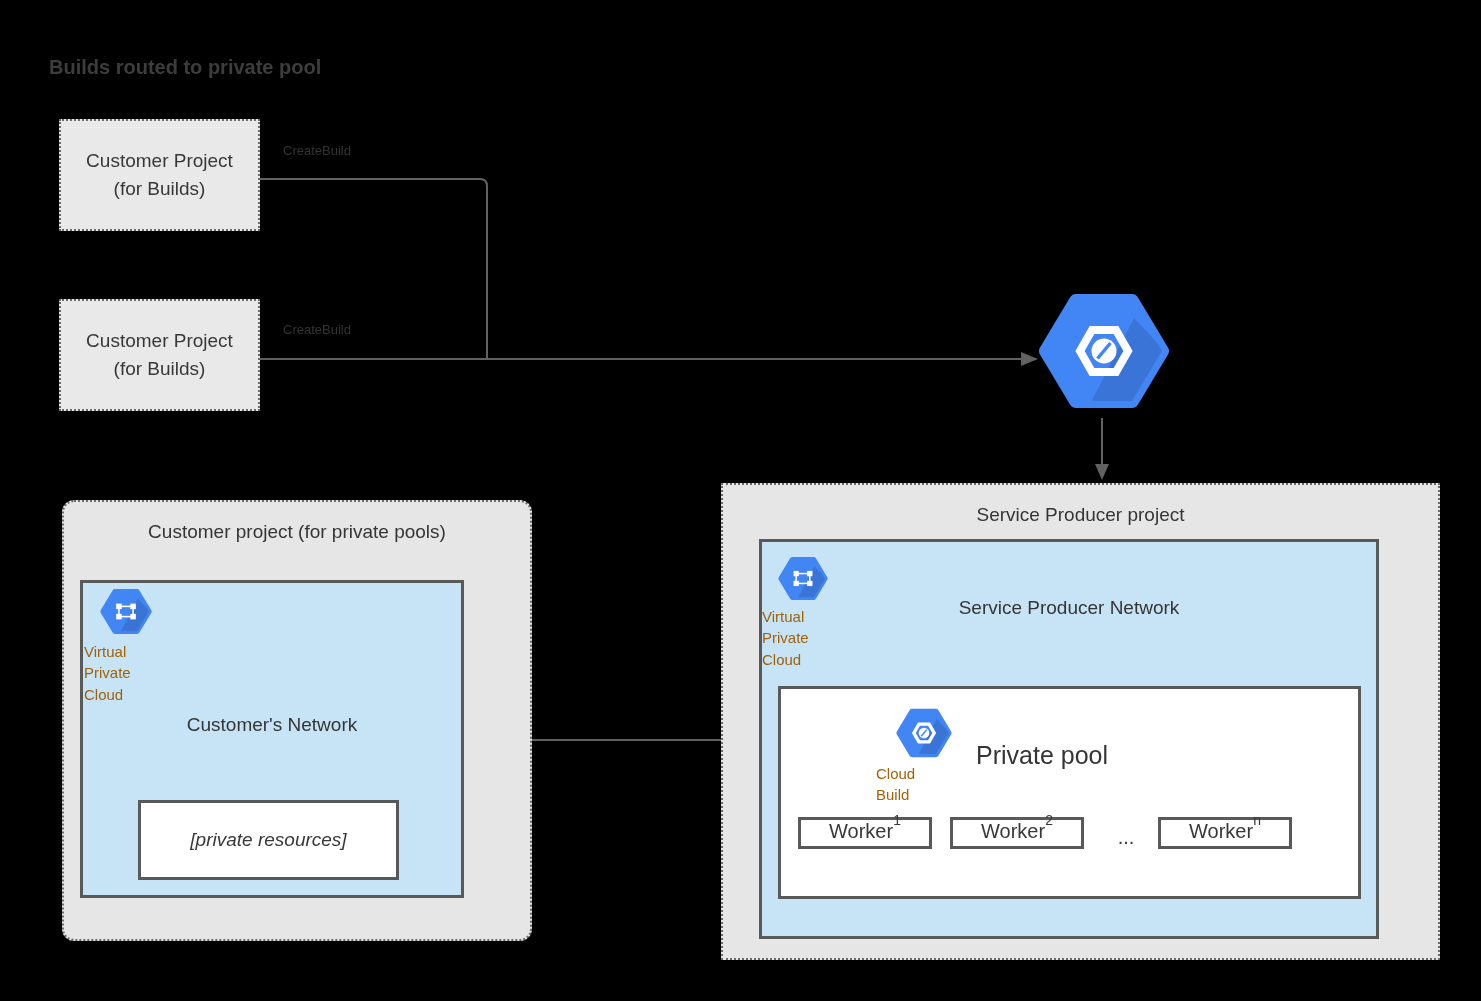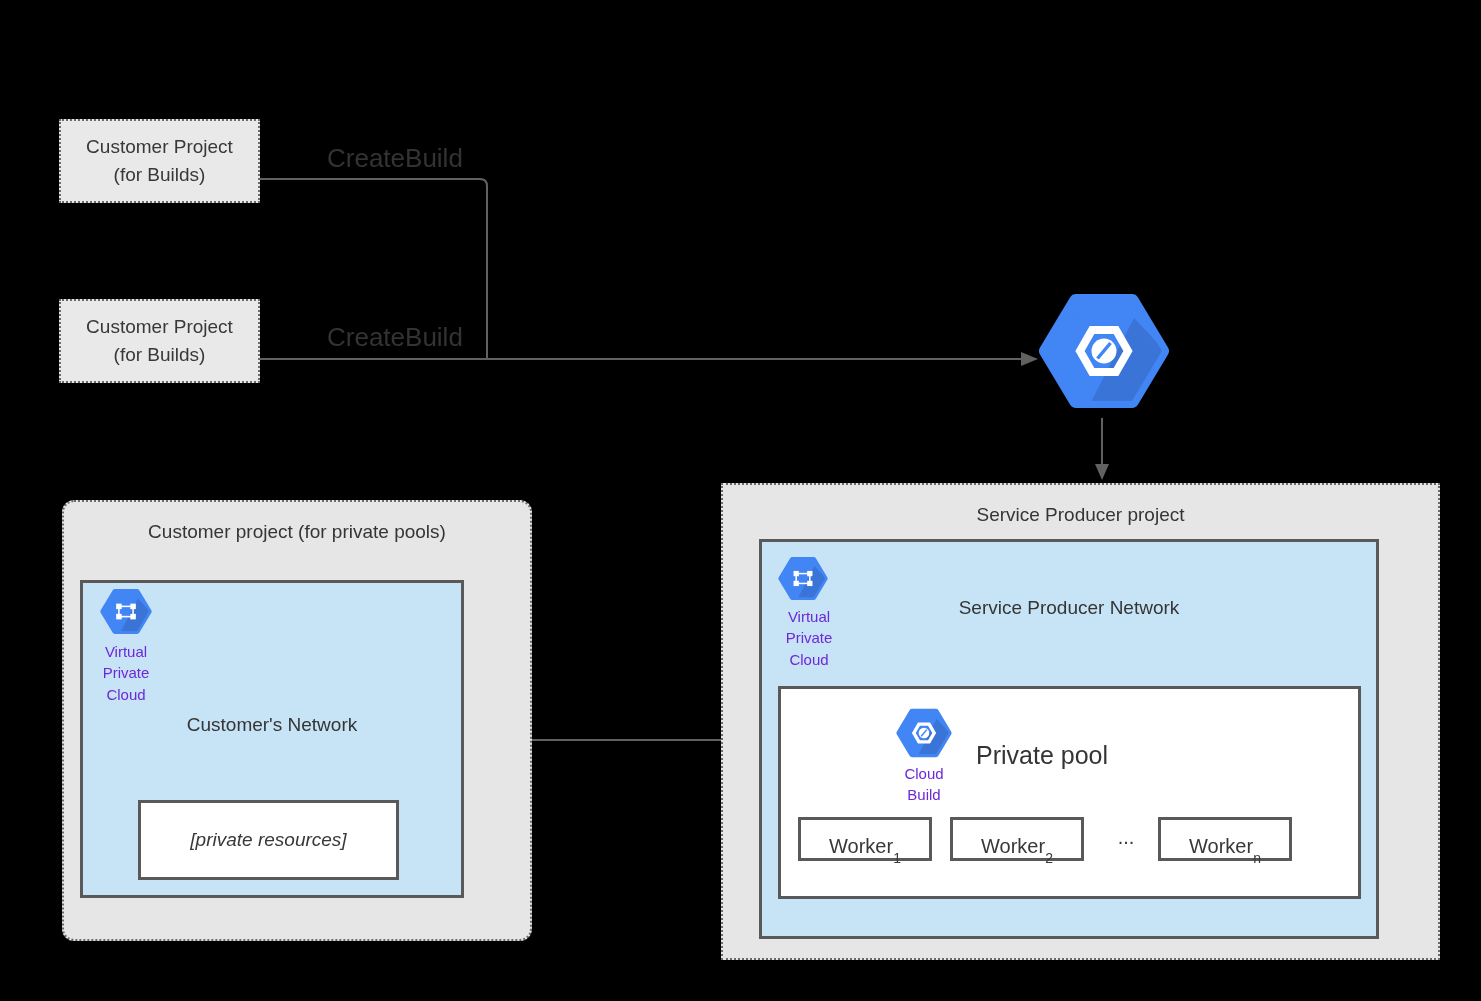--- a/index.html
+++ b/index.html
@@ -8,47 +8,47 @@
     font-family:"Liberation Sans",sans-serif;color:#3a3a3a;overflow:hidden;
   }
   .abs{position:absolute;}
   .pre{white-space:pre-line;}
   .center{text-align:center;}
 
   .diagram-title{
     left:49px;top:56px;font-size:20px;font-weight:bold;color:#3d3d3d;
   }
   .proj-box{
-    left:59px;width:201px;height:84px;background:#e9e9e9;
+    left:59px;width:201px;height:112px;background:#e9e9e9;
     border:2px dotted #6b6b6b;box-sizing:border-box;
     display:flex;align-items:center;justify-content:center;
     font-size:19px;line-height:1.45;color:#383838;text-align:center;
   }
-  .edge-label{font-size:26px;color:#333;margin-left:44px;}
+  .edge-label{font-size:13px;color:#333;}
 
   .group-box{
     background:#e6e6e6;border:2px dotted #6b6b6b;box-sizing:border-box;
   }
   .group-title{left:0;width:100%;font-size:19px;color:#353535;text-align:center;}
 
   .net-box{
     background:#c7e4f7;border:3px solid #595959;box-sizing:content-box;
   }
   .net-title{left:0;width:100%;font-size:19px;color:#353535;text-align:center;}
 
   .white-box{
     background:#fff;border:3px solid #595959;box-sizing:border-box;
   }
   .priv-res{
     display:flex;align-items:center;justify-content:center;font-size:19px;color:#383838;font-style:italic;
   }
-  .icon-label{font-size:15px;line-height:1.42;color:#6d28d9;text-align:center;}
+  .icon-label{font-size:15px;line-height:1.42;color:#a16207;}
   .pp-title{font-size:25px;color:#353535;}
   .worker-box{
-    width:134px;height:44px;display:flex;align-items:flex-end;justify-content:center;
+    width:134px;height:32px;display:flex;align-items:flex-start;justify-content:center;
     font-size:20px;color:#383838;
   }
   .worker-box sub{font-size:14px;line-height:0;}
   .ellipsis{font-size:20px;color:#383838;}
   svg.overlay{left:0;top:0;pointer-events:none;}
 </style>
 </head>
 <body>
 
 <div class="canvas">
@@ -61,20 +61,21 @@
       <path d="M 477 740 L 745 740"></path>
     </g>
     <g fill="#616161" stroke="none">
       <polygon points="1021,352 1021,366 1038,359"></polygon>
       <polygon points="1095,464 1109,464 1102,480"></polygon>
       <polygon points="479,733 479,747 461,740"></polygon>
       <polygon points="743,733 743,747 761,740"></polygon>
     </g>
   </svg>
 
+  <div class="abs diagram-title">Builds routed to private pool</div>
 
   <div class="abs proj-box pre" style="top:119px;">Customer Project
 (for Builds)</div>
   <div class="abs proj-box pre" style="top:299px;">Customer Project
 (for Builds)</div>
 
   <div class="abs edge-label" style="left:283px;top:143px;">CreateBuild</div>
   <div class="abs edge-label" style="left:283px;top:322px;">CreateBuild</div>
 
   <svg class="abs" style="left:1038px;top:292px;" width="132" height="118" viewBox="0 0 132 118">

